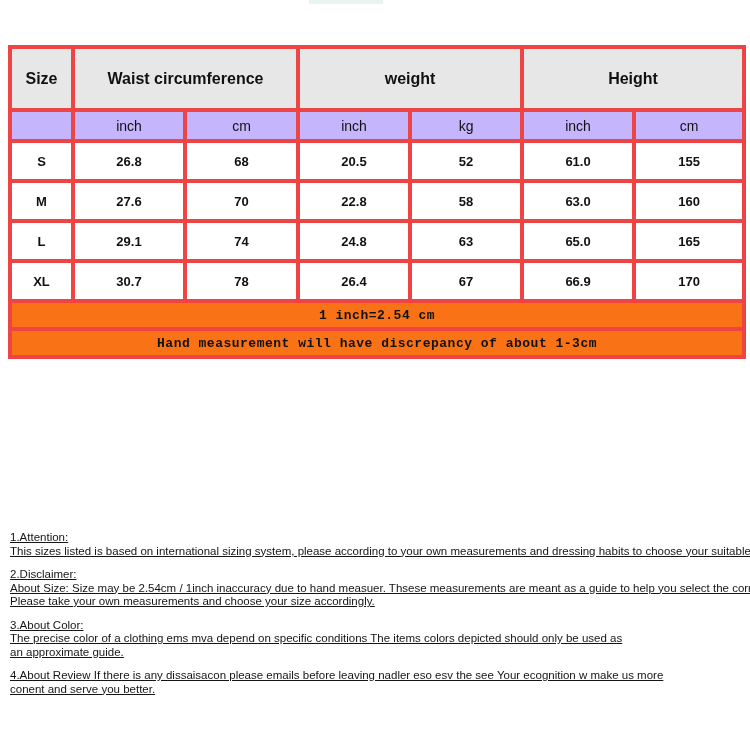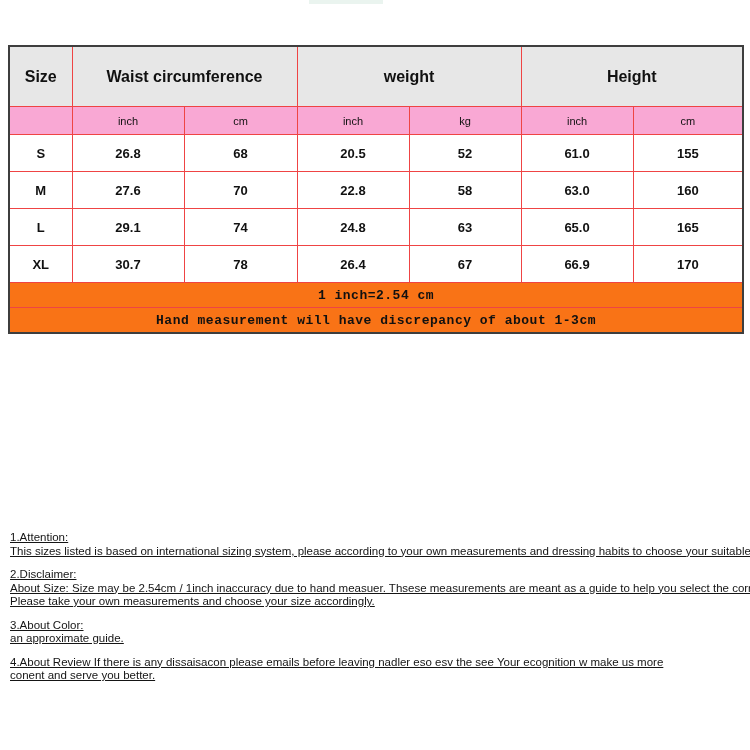--- a/index.html
+++ b/index.html
@@ -17,36 +17,36 @@
     background: #eaf4ef;
   }
   table.size-chart {
     position: absolute; left: 8px; top: 45px;
     width: 734px;
     border-collapse: collapse;
     table-layout: fixed;
     border: 2px solid #3e3e3e;
   }
   table.size-chart th, table.size-chart td {
-    border: 1px solid #ef4444;
+    border: 4px solid #ef4444;
     text-align: center;
     vertical-align: middle;
     padding: 0;
     overflow: hidden;
   }
   tr.group-row th {
     background: #e7e7e7;
     height: 59px;
     font-size: 16px;
     font-weight: 700;
   }
   tr.unit-row td {
-    background: #f9a8d4;
+    background: #c4b5fd;
     height: 27px;
-    font-size: 11px;
+    font-size: 14px;
     font-weight: 400;
   }
   tr.data-row td {
     background: #ffffff;
     height: 36px;
     font-size: 13px;
     font-weight: 700;
   }
   tr.foot-row td {
     background: #f97316;
@@ -150,19 +150,20 @@
     <div class="note-line">1.Attention:</div>
     <div class="note-line">This sizes listed is based on international sizing system, please according to your own measurements and dressing habits to choose your suitable size.</div>
   </div>
   <div class="note">
     <div class="note-line">2.Disclaimer:</div>
     <div class="note-line">About Size: Size may be 2.54cm / 1inch inaccuracy due to hand measuer. Thsese measurements are meant as a guide to help you select the correct size.</div>
     <div class="note-line">Please take your own measurements and choose your size accordingly.</div>
   </div>
   <div class="note">
     <div class="note-line">3.About Color:</div>
+    <div class="note-line">The precise color of a clothing ems mva depend on specific conditions The items colors depicted should only be used as</div>
     <div class="note-line">an approximate guide.</div>
   </div>
   <div class="note">
     <div class="note-line">4.About Review If there is any dissaisacon please emails before leaving nadler eso esv the see Your ecognition w make us more</div>
     <div class="note-line">conent and serve you better.</div>
   </div>
 </div>
 
 </body></html>

